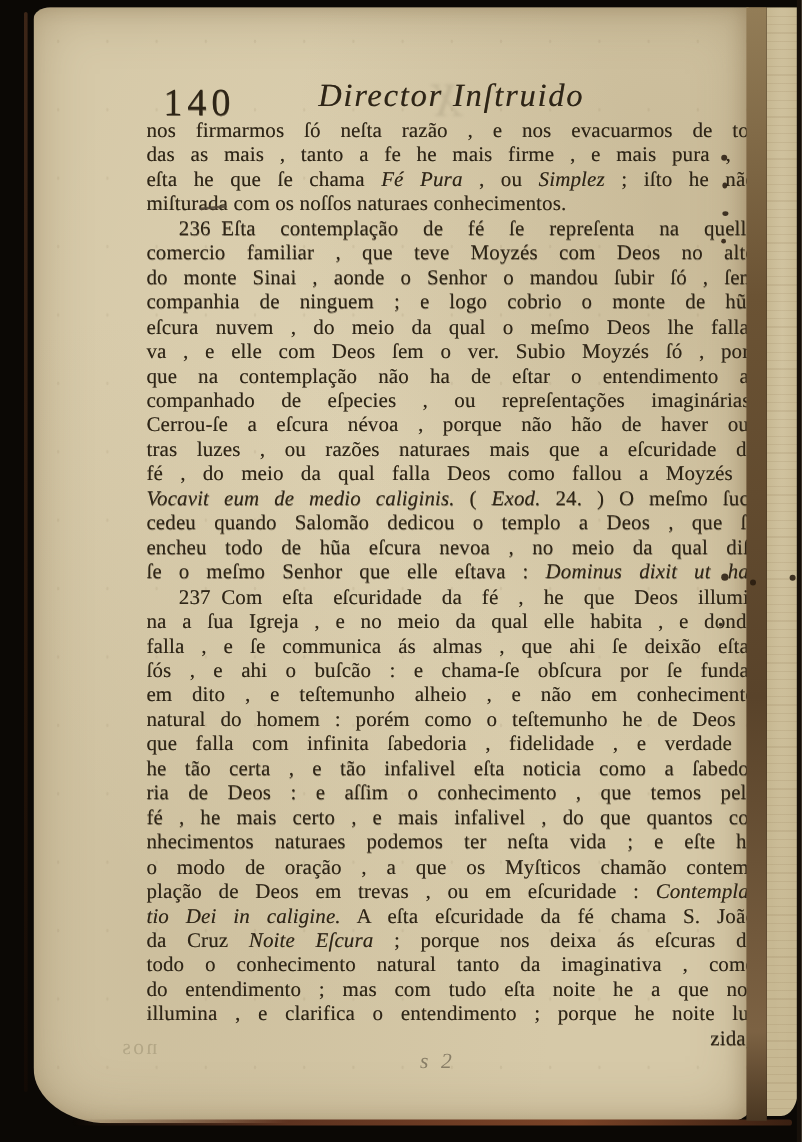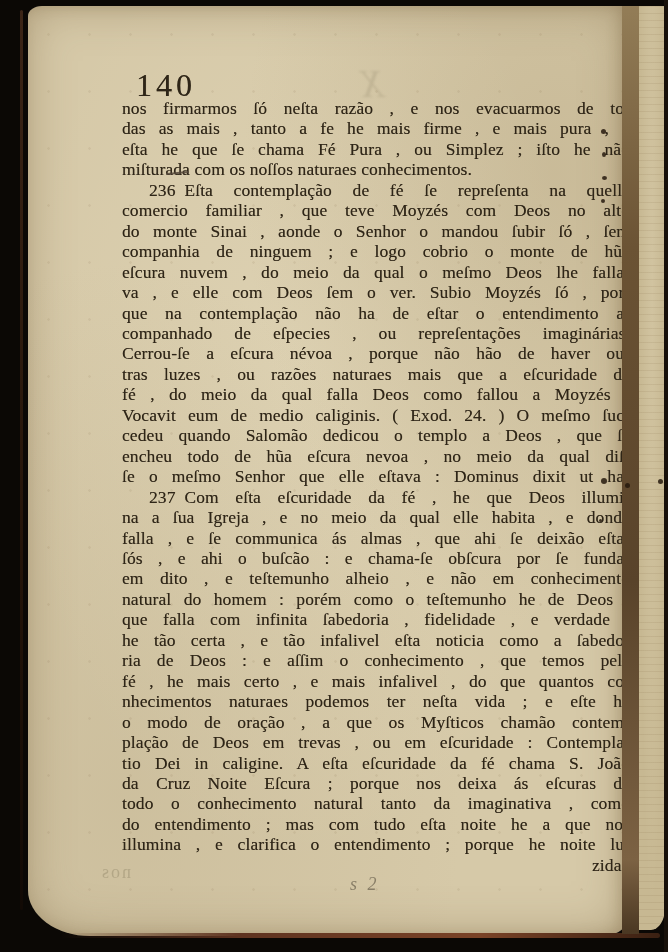--- a/index.html
+++ b/index.html
@@ -74,21 +74,21 @@
   
   .text-block{
     position:absolute;left:94px;top:92px;width:508px;
     font-size:17.4px;line-height:20.45px;color:var(--ink,#2e2517);
     letter-spacing:.15px;
     text-shadow:.2px .3px .35px rgba(46,36,22,.5);
   }
   .line{text-align:justify;text-align-last:justify;}
   .line.nj{text-align-last:left;}
   .line.ind{text-indent:27px;}
-  .it{}
+  .it{font-style:italic;}
   .catchword{text-align:right;padding-right:4px;line-height:20.45px;}
   
   .stray-dash{
     position:absolute;left:138px;top:166px;width:23px;height:2px;
     background:#55483a;transform:rotate(-5deg);border-radius:2px;opacity:.85;
   }
   .show-through{
     position:absolute;left:72px;top:856px;font-size:18px;letter-spacing:2px;
     color:#6e6549;opacity:.28;transform:scaleX(-1);filter:blur(.6px);
   }
@@ -108,20 +108,21 @@
 </style>
 </head>
 <body>
 
 <div class="cover-line"></div>
 
 <div class="paper">
   <div class="header">
     <span class="title-ghost">X</span>
     <span class="page-number">140</span>
+    <span class="running-title">Director Inſtruido</span>
   </div>
 
   <div class="text-block">
 
   <div class="line"><span>nos firmarmos ſó neſta razão , e nos evacuarmos de to-</span></div>
       <div class="line"><span>das as mais , tanto a fe he mais firme , e mais pura , e</span></div>
       <div class="line"><span>eſta he que ſe chama </span><span class="it">Fé Pura</span><span> , ou </span><span class="it">Simplez</span><span> ; iſto he não</span></div>
       <div class="line nj"><span>miſturada com os noſſos naturaes conhecimentos.</span></div>
       <div class="line ind"><span>236 Eſta contemplação de fé ſe repreſenta na quelle</span></div>
       <div class="line"><span>comercio familiar , que teve Moyzés com Deos no alto</span></div>

